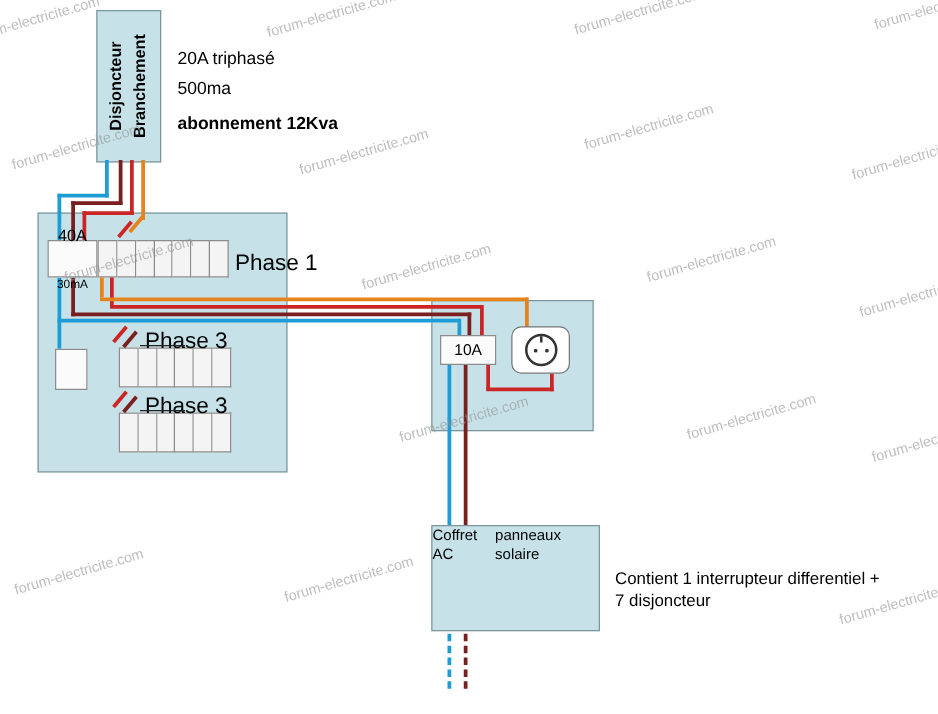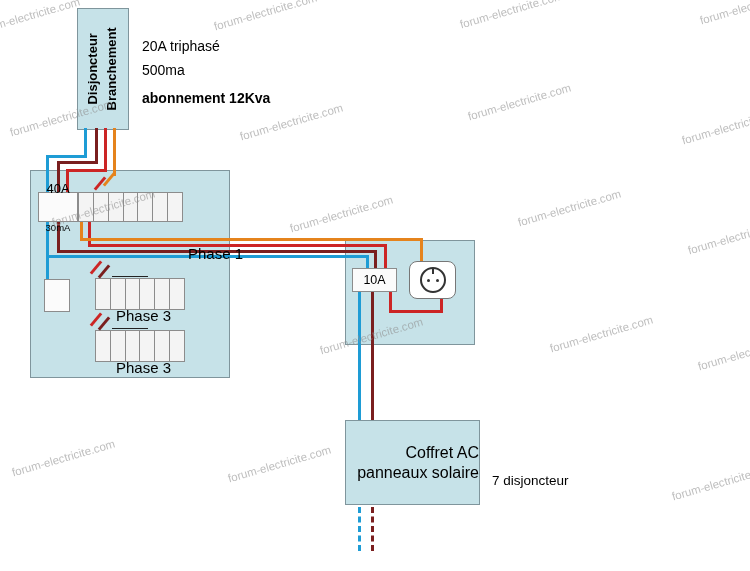--- a/index.html
+++ b/index.html
@@ -14,40 +14,40 @@
   .mod-row .cell:first-child { border-left-width:1px; }
   .module { position:absolute; background:#fbfbfb; border:1px solid #8c8c8c; z-index:4; }
   .wire { position:absolute; z-index:3; }
   .tick { position:absolute; width:16px; height:3px; transform:rotate(-50deg); z-index:5; }
   .blue   { background:var(--wire-blue,#1e9cd5); }
   .maroon { background:var(--wire-maroon,#7a1f1f); }
   .red    { background:var(--wire-red,#cc2525); }
   .orange { background:var(--wire-orange,#e5831c); }
   .dash-blue   { position:absolute; width:0; border-left:3px dashed var(--wire-blue,#1e9cd5); z-index:3; }
   .dash-maroon { position:absolute; width:0; border-left:3px dashed var(--wire-maroon,#7a1f1f); z-index:3; }
-  .lbl { position:absolute; font-size:15px; white-space:nowrap; z-index:6;margin-top:45px; }
+  .lbl { position:absolute; font-size:18px; white-space:nowrap; z-index:6; }
   .leader { position:absolute; height:1px; background:#222; z-index:6; }
   .spec { position:absolute; left:142px; font-size:14px; white-space:nowrap; z-index:6; }
   .vtext-wrap { position:absolute; left:77px; top:8px; width:52px; height:122px; display:flex; align-items:center; justify-content:center; z-index:2; }
   .vtext { transform:rotate(-90deg); font-size:13px; font-weight:bold; text-align:center; line-height:1.45; white-space:nowrap; }
   .rcd { position:absolute; left:38px; top:192px; width:40px; height:30px; background:#fbfbfb; border:1px solid #8c8c8c;
          display:flex; flex-direction:column; align-items:center; justify-content:center; z-index:4; }
   .rcd .big { font-size:13px; line-height:13px; }
   .rcd .small { font-size:9.5px; line-height:10px;margin-top:28px; }
   .b10a { position:absolute; left:352px; top:268px; width:45px; height:24px; background:#fbfbfb; border:1px solid #8c8c8c;
           display:flex; align-items:center; justify-content:center; font-size:12.5px; z-index:4; }
   .socket { position:absolute; left:409px; top:261px; width:47px; height:38px; background:#fff; border:1px solid #777;
             border-radius:8px; display:flex; align-items:center; justify-content:center; z-index:4; }
   .socket-circle { width:26px; height:26px; border:2px solid #333; border-radius:50%; position:relative; }
   .socket-dot { position:absolute; width:3px; height:3px; background:#333; border-radius:50%; top:10px; }
   .socket-dot.l { left:5px; } .socket-dot.r { right:5px; }
   .socket-pin { position:absolute; width:2px; height:5px; background:#333; left:50%; top:0; transform:translateX(-50%); }
   .acbox { position:absolute; left:345px; top:420px; width:135px; height:85px; background:var(--box-fill,#c6e2e8);
-           border:1px solid var(--box-border,#7f959c); display:flex; flex-direction:column; align-items:flex-end;
-           justify-content:center; font-size:16px; line-height:1.25; z-index:1; }
+           border:1px solid var(--box-border,#7f959c); display:flex; flex-direction:row; align-items:flex-start;
+           justify-content:center; font-size:12px; line-height:1.25; z-index:1; }
   .notes { position:absolute; left:492px; font-size:13.5px; white-space:nowrap; z-index:6; }
   .watermark { position:absolute; color:#8f8f8f; opacity:.58; font-size:11.5px; transform:rotate(-16deg);
                white-space:nowrap; pointer-events:none; z-index:50; }
 </style>
 </head>
 <body>
 
 <div id="stage">
 
   <div class="panel" style="left:77px;top:8px;width:52px;height:122px;"></div>
@@ -114,20 +114,21 @@
       <div class="socket-dot l"></div>
       <div class="socket-dot r"></div>
     </div>
   </div>
 
   <div class="acbox">
     <div>Coffret AC</div>
     <div>panneaux solaire</div>
   </div>
 
+  <div class="notes" style="top:455px;">Contient 1 interrupteur differentiel +</div>
   <div class="notes" style="top:473px;">7 disjoncteur</div>
 
   <div class="wire blue" style="left:84px;top:128px;width:3px;height:30px;"></div>
   <div class="wire blue" style="left:46px;top:155px;width:41px;height:3px;"></div>
   <div class="wire blue" style="left:46px;top:155px;width:3px;height:37px;"></div>
   <div class="wire blue" style="left:46px;top:222px;width:3px;height:58px;"></div>
   <div class="wire blue" style="left:46px;top:255px;width:322px;height:3px;"></div>
   <div class="wire blue" style="left:366px;top:255px;width:3px;height:13px;"></div>
   <div class="wire blue" style="left:358px;top:292px;width:3px;height:128px;"></div>
   <div class="dash-blue" style="left:358px;top:507px;height:44px;"></div>

